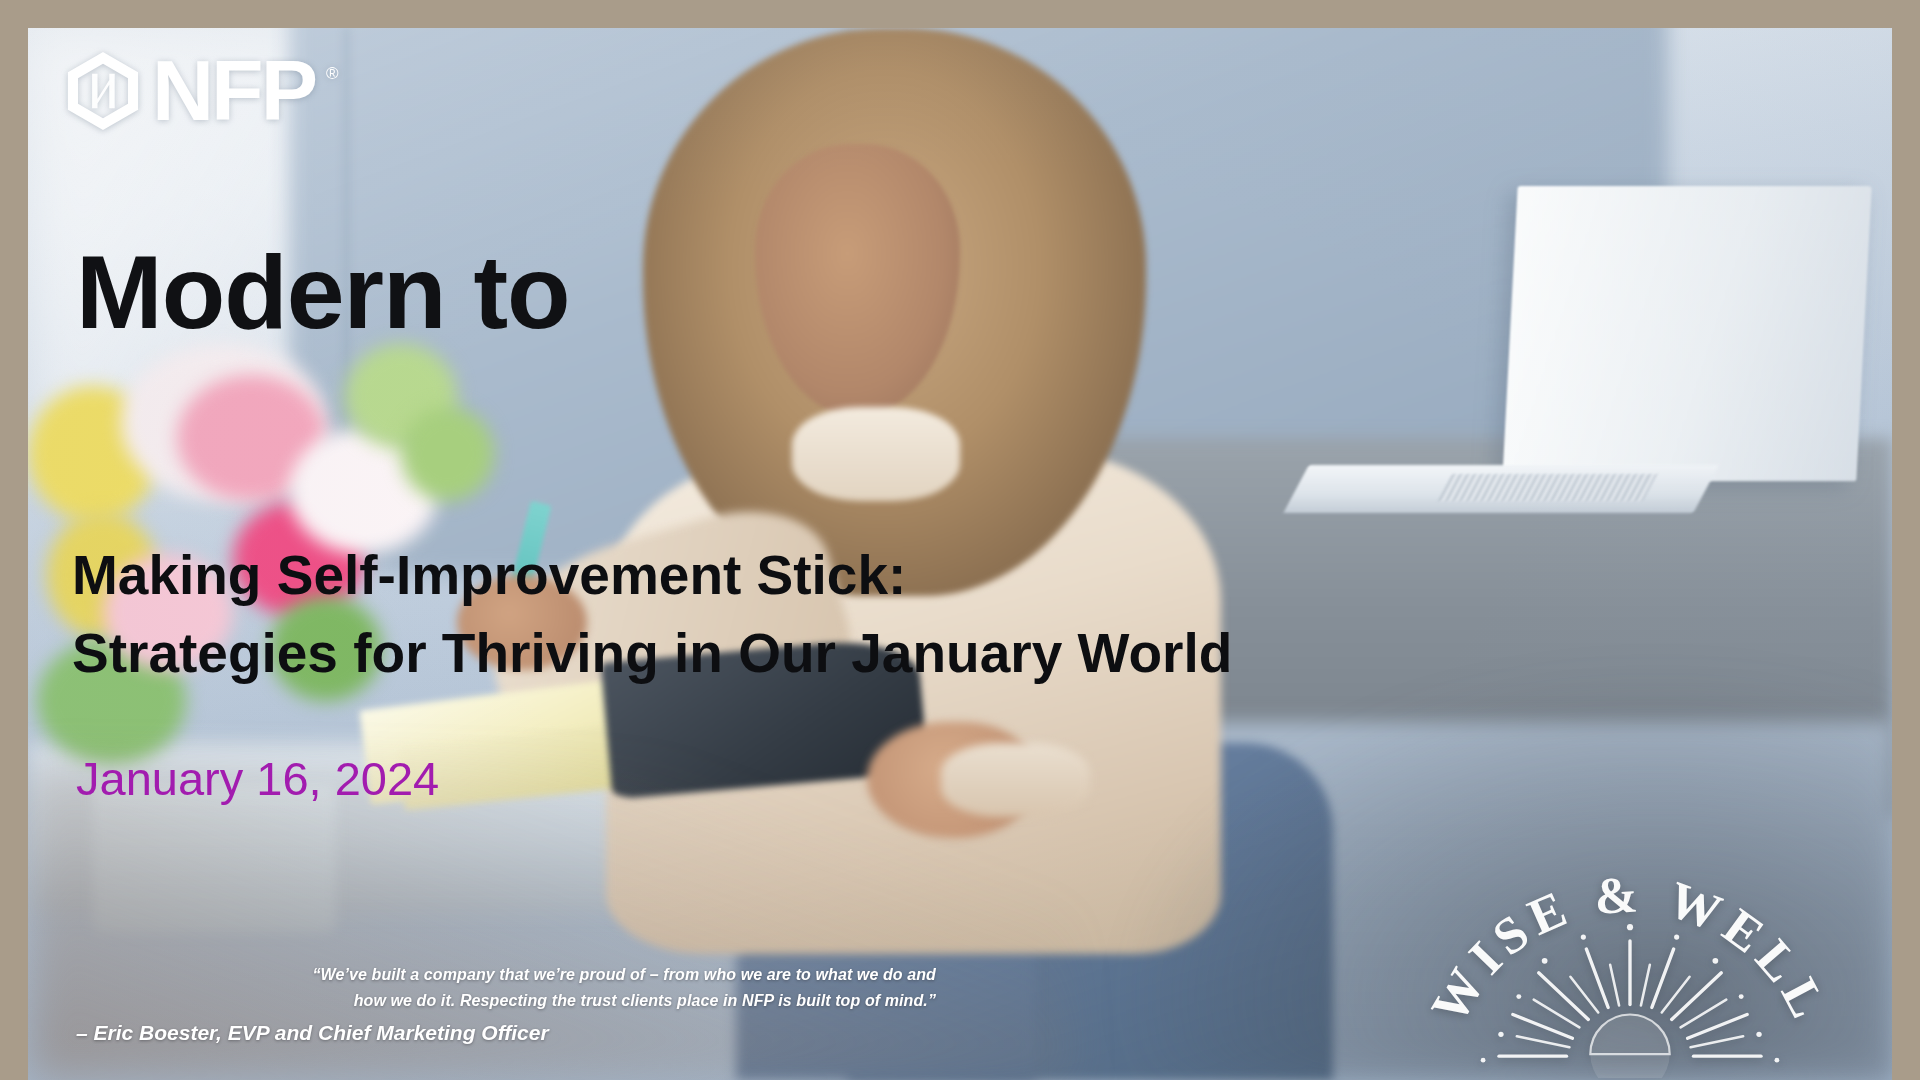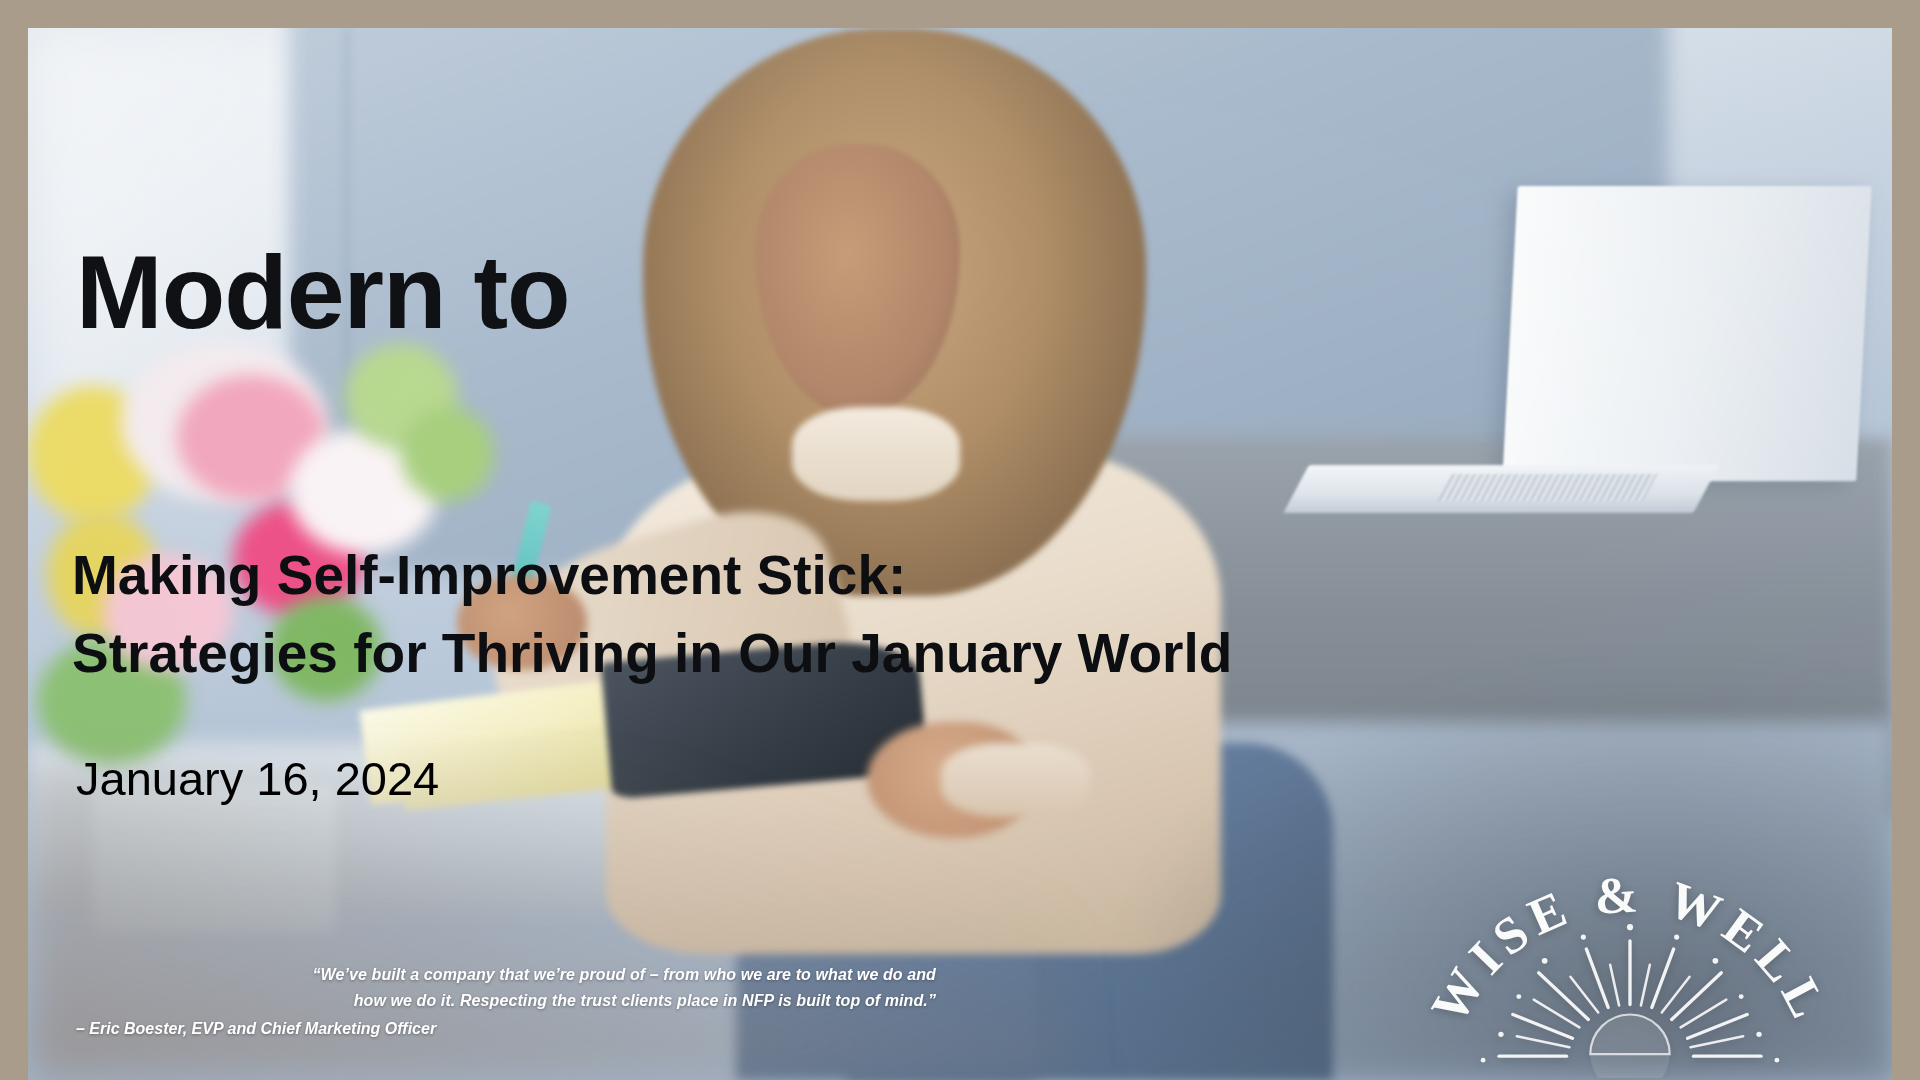--- a/index.html
+++ b/index.html
@@ -267,36 +267,36 @@
     color:#0d0e11;
   }
   .subtitle-line {
     font-size:55px; font-weight:bold; line-height:1.42;
     white-space:nowrap;
   }
 
   
   #event-date {
     position:absolute; left:48px; top:723px;
-    font-size:47px; color:#000000; font-weight:normal;
+    font-size:47px; color:#a21caf; font-weight:normal;
   }
 
   
   #quote-block {
     position:absolute; left:48px; top:934px;
     color:#ffffff; font-style:italic;
     text-shadow:0 1px 3px rgba(40,40,45,.45);
     width:860px;
   }
   .quote-line {
     font-size:16px; font-weight:bold; line-height:1.62;
     letter-spacing:.1px; white-space:nowrap;text-align:right;
   }
   #quote-attrib {
-    font-size:16px; font-weight:bold; line-height:1.6;
+    font-size:21px; font-weight:bold; line-height:1.6;
     margin-top:2px; white-space:nowrap;
   }
 
   
   #wise-well-badge {
     position:absolute; right:52px; bottom:2px;
     width:420px; height:268px;
     opacity:.96;
     filter:drop-shadow(0 2px 5px rgba(45,50,58,.4));
   }
@@ -348,20 +348,29 @@
     <div class="ph" id="fig-hand"></div>
     <div class="ph" id="fig-hand2"></div>
     <div class="ph" id="fig-cuff"></div>
 
     <div class="ph" id="shadow-bl"></div>
     <div class="ph" id="shadow-br"></div>
     <div class="ph" id="photo-soft"></div>
 
     <div id="text-layer">
 
+      <div id="nfp-logo">
+        <svg id="nfp-mark" viewBox="0 0 100 104" aria-hidden="true">
+          <path fill="#ffffff" d="M50 2 L95 28 L95 76 L50 102 L5 76 L5 28 Z
+                   M50 17 L18 35.5 L18 68.5 L50 87 L82 68.5 L82 35.5 Z"></path>
+          <path fill="#ffffff" d="M36 30 L43 30 L43 62 L58 38 L58 30 L65 30 L65 74 L58 74 L58 44 L43 68 L43 74 L36 74 Z" opacity="0.95"></path>
+        </svg>
+        <span id="nfp-wordmark">NFP</span>
+        <span id="nfp-reg">®</span>
+      </div>
 
       <h1 id="headline">Modern to</h1>
 
       <div id="subtitle-block">
         <div class="subtitle-line">Making Self-Improvement Stick:</div>
         <div class="subtitle-line">Strategies for Thriving in Our January World</div>
       </div>
 
       <div id="event-date">January 16, 2024</div>
 

